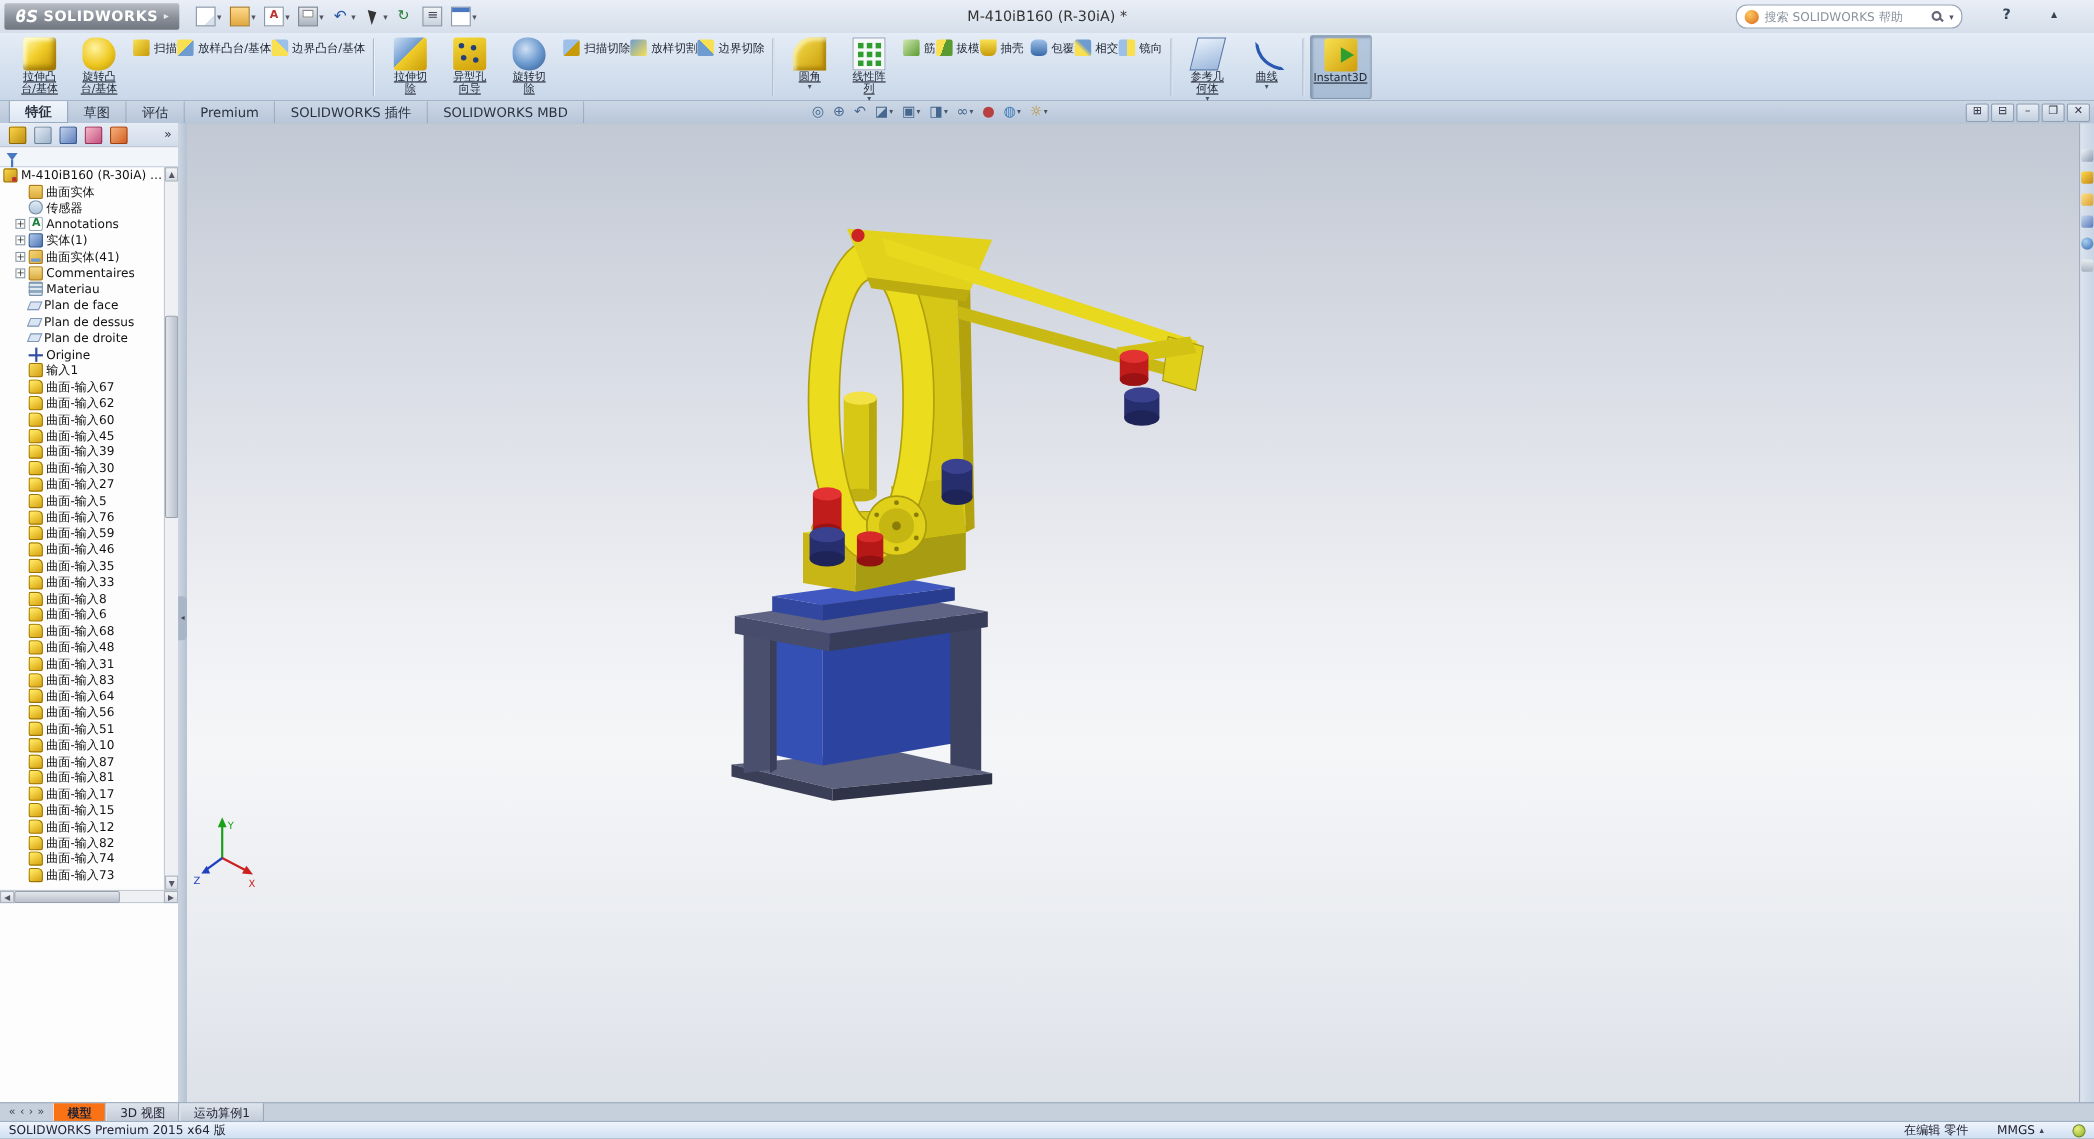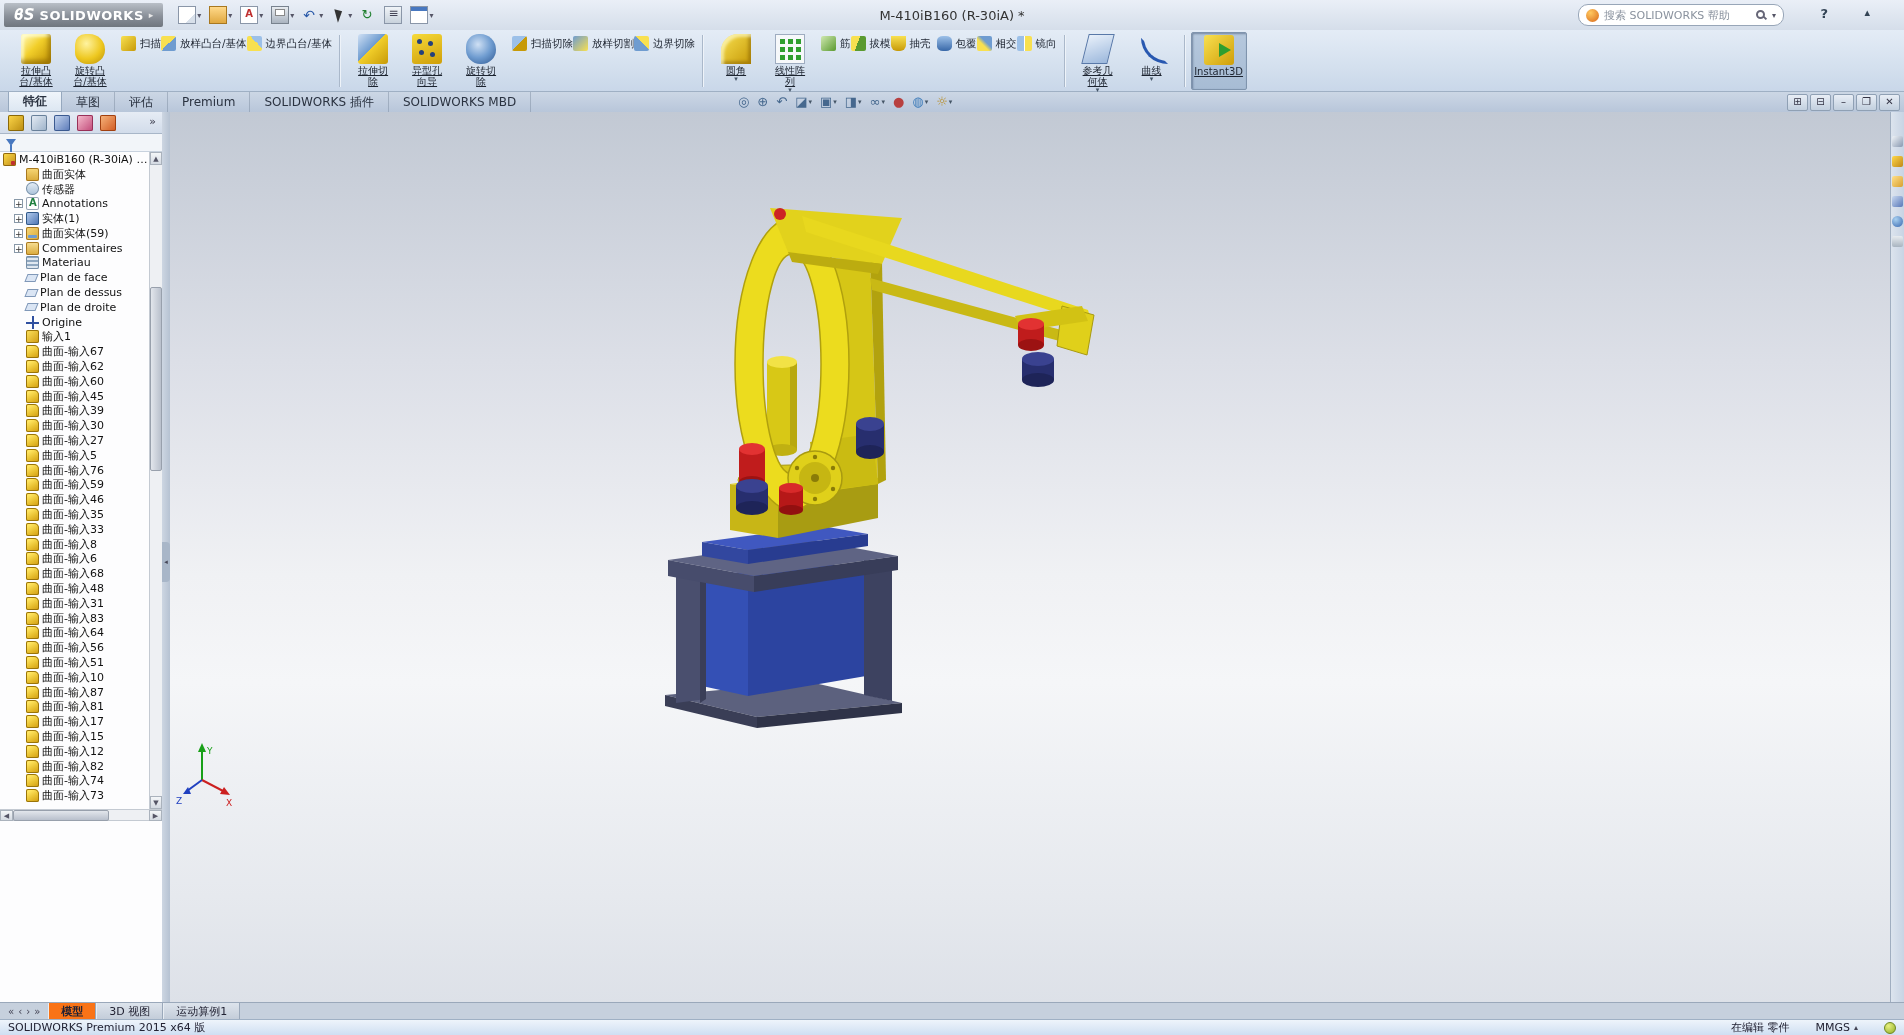--- a/index.html
+++ b/index.html
@@ -616,21 +616,21 @@
 
             <div class="trow" data-name="tree-item">
               <span class="twisty" data-name="tree-expand-toggle">+</span>
               <span class="ti ti-solids" data-name="solid-bodies-folder-icon"></span>
               <span class="tlabel">实体(1)</span>
             </div>
 
             <div class="trow" data-name="tree-item">
               <span class="twisty" data-name="tree-expand-toggle">+</span>
               <span class="ti ti-surfbodies" data-name="surface-bodies-folder-icon"></span>
-              <span class="tlabel">曲面实体(59)</span>
+              <span class="tlabel">曲面实体(41)</span>
             </div>
 
             <div class="trow" data-name="tree-item">
               <span class="twisty" data-name="tree-expand-toggle">+</span>
               <span class="ti ti-comments" data-name="comments-folder-icon"></span>
               <span class="tlabel">Commentaires</span>
             </div>
 
             <div class="trow" data-name="tree-item">
               <span class="twisty" data-name="tree-expand-toggle"></span>

